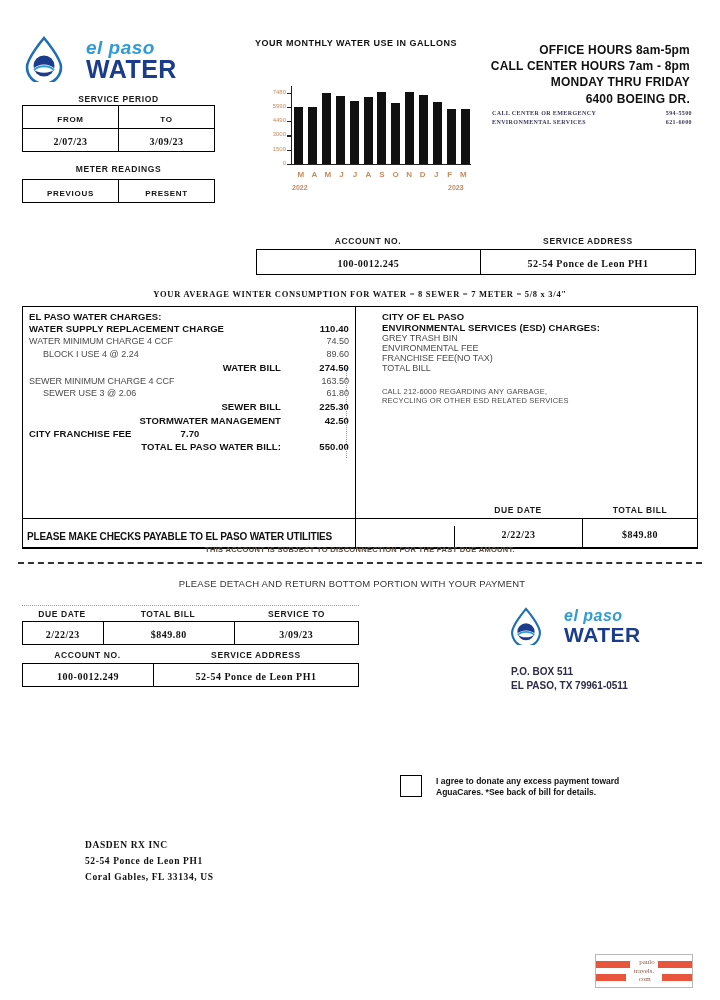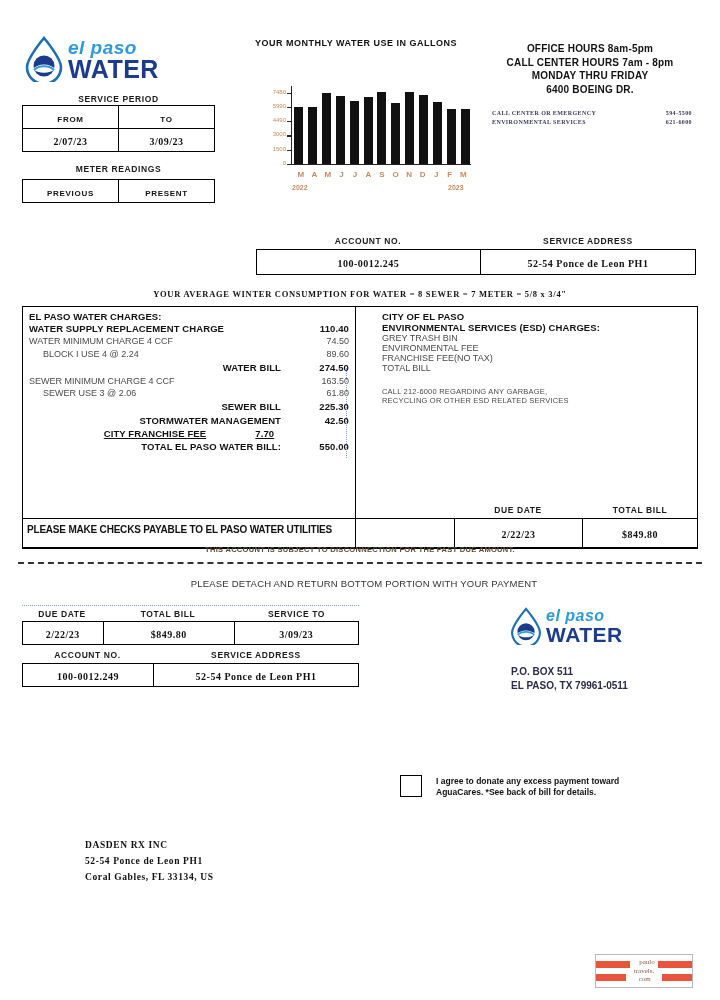--- a/index.html
+++ b/index.html
@@ -12,21 +12,21 @@
     position: relative;
     overflow: hidden;
   }
   .page { position: relative; width: 720px; height: 1000px; }
 
   
   .abs { position: absolute; }
   .mono { font-family: "Liberation Serif", serif; font-weight: bold; letter-spacing: .4px; }
 
   
-  .logo-wrap { display: flex; align-items: center; gap: 2px; }
+  .logo-wrap { display: flex; align-items: center; gap: 20px; }
   .logo-mark { width: 44px; height: 46px; flex: none; }
   .logo-text { line-height: 1; padding-top: 2px; }
   .logo-el { font-size: 19px; color: #2e9bd6; font-weight: bold; letter-spacing: .5px; font-style: italic; }
   .logo-water { font-size: 25px; color: #1b3c8c; font-weight: bold; letter-spacing: .5px; }
   .logo-small .logo-mark { width: 36px; height: 38px; }
   .logo-small .logo-el { font-size: 16px; }
   .logo-small .logo-water { font-size: 21px; }
 
   
   .btable { border-collapse: collapse; width: 100%; }
@@ -40,21 +40,21 @@
   
   .chart-title { font-size: 9px; font-weight: bold; letter-spacing: .5px; text-align: center; color: #111; }
   .chart-area { position: relative; }
   .bars { position: absolute; display: flex; align-items: flex-end; justify-content: space-between; }
   .bar { background: #111; width: 9px; }
   .ytick { position: absolute; font-size: 6px; color: #c98a5e; text-align: right; width: 22px; }
   .xlab { position: absolute; font-size: 8px; color: #c98a5e; font-weight: bold; text-align: center; width: 14px; }
   .yearlab { position: absolute; font-size: 7px; color: #c98a5e; font-weight: bold; }
 
   
-  .oh { font-size: 10px; font-weight: bold; text-align: center; line-height: 1.35; letter-spacing: .2px; }
+  .oh { font-size: 12px; font-weight: bold; text-align: right; line-height: 1.35; letter-spacing: .2px; }
   .ohsmall { font-size: 6px; font-weight: bold; letter-spacing: .4px; color: #3a3a5a;
              font-family: "Liberation Serif", serif; }
 
   
   .panel { border: 1.6px solid #000; }
   .panel-split { display: flex; height: 100%; gap: 20px; }
   .panel-l { width: 333px; border-right: 1.6px solid #000; padding: 4px 6px 0 6px; }
   .panel-r { flex: 1; padding: 4px 6px 0 6px; }
   .ln { display: flex; justify-content: space-between; font-size: 9px; line-height: 1.42; }
   .ln .amt { font-family: "Liberation Sans", sans-serif; }
@@ -250,21 +250,21 @@
               <span class="g9 amt" style="width: 56px; text-align: right;">61.80</span>
             </div>
             <div class="ln" style="justify-content: flex-end;">
               <span class="b9" style="margin-right: 12px;">SEWER BILL</span>
               <span class="b9 amt" style="width: 56px; text-align: right;">225.30</span>
             </div>
             <div class="ln" style="justify-content: flex-end;">
               <span class="b9" style="margin-right: 12px;">STORMWATER MANAGEMENT</span>
               <span class="b9 amt" style="width: 56px; text-align: right;">42.50</span>
             </div>
-            <div class="ln" style="justify-content: center; text-decoration: underline;">
+            <div class="ln" style="justify-content: flex-start;">
               <span class="b9" style="margin-right: 12px;">CITY FRANCHISE FEE</span>
               <span class="b9 amt" style="width: 56px; text-align: right;">7.70</span>
             </div>
             <div class="ln" style="justify-content: flex-end;">
               <span class="b9" style="margin-right: 12px;">TOTAL EL PASO WATER BILL:</span>
               <span class="b9 amt" style="width: 56px; text-align: right;">550.00</span>
             </div>
           </div>
       </div>
       <div class="panel-r">
@@ -281,35 +281,35 @@
       </div>
     </div>
   </div>
 
   <div class="abs" style="left:346px; top:368px; width:0; height:90px; border-right:1.5px dotted #7ba7d7;"></div>
 
   <div class="abs hdr-label" style="left:454px; top:505px; width:128px;">DUE DATE</div>
   <div class="abs hdr-label" style="left:582px; top:505px; width:116px;">TOTAL BILL</div>
 
   <div class="abs" style="left:22px; top:518px; width:676px; border:1.6px solid #000;">
-    <div style="display:flex;">
+    <div style="display:flex;align-items:flex-end;">
       <div style="width:432px; border-right:1.6px solid #000; padding:5px 4px; font-size:10px; font-weight:bold; letter-spacing:-.2px;">PLEASE MAKE CHECKS PAYABLE TO EL PASO WATER UTILITIES</div>
       <div style="width:128px; border-right:1.6px solid #000; padding:5px 4px; text-align:center;">
         <span class="cellval">2/22/23</span>
       </div>
       <div style="flex:1; padding:5px 4px; text-align:center;">
         <span class="cellval">$849.80</span>
       </div>
     </div>
   </div>
 
   <div class="abs tiny-note" style="left:22px; top:545px; width:676px;">THIS ACCOUNT IS SUBJECT TO DISCONNECTION FOR THE PAST DUE AMOUNT.</div>
 
   <div class="abs detach" style="left:18px; top:562px; width:684px;"></div>
-  <div class="abs detach-txt" style="left:26px; top:578px; width:676px;text-align:center;">PLEASE DETACH AND RETURN BOTTOM PORTION WITH YOUR PAYMENT</div>
+  <div class="abs detach-txt" style="left:14px; top:578px; width:676px;text-align:center;">PLEASE DETACH AND RETURN BOTTOM PORTION WITH YOUR PAYMENT</div>
 
   <div class="abs dotline" style="left:22px; top:605px; width:337px;"></div>
   <div class="abs" style="left:22px; top:609px; width:337px; display:flex;">
     <div class="hdr-label" style="width:80px;">DUE DATE</div>
     <div class="hdr-label" style="width:132px;">TOTAL BILL</div>
     <div class="hdr-label" style="width:125px;">SERVICE TO</div>
   </div>
   <div class="abs" style="left:22px; top:621px; width:337px;">
     <table class="btable">
       <tbody>

